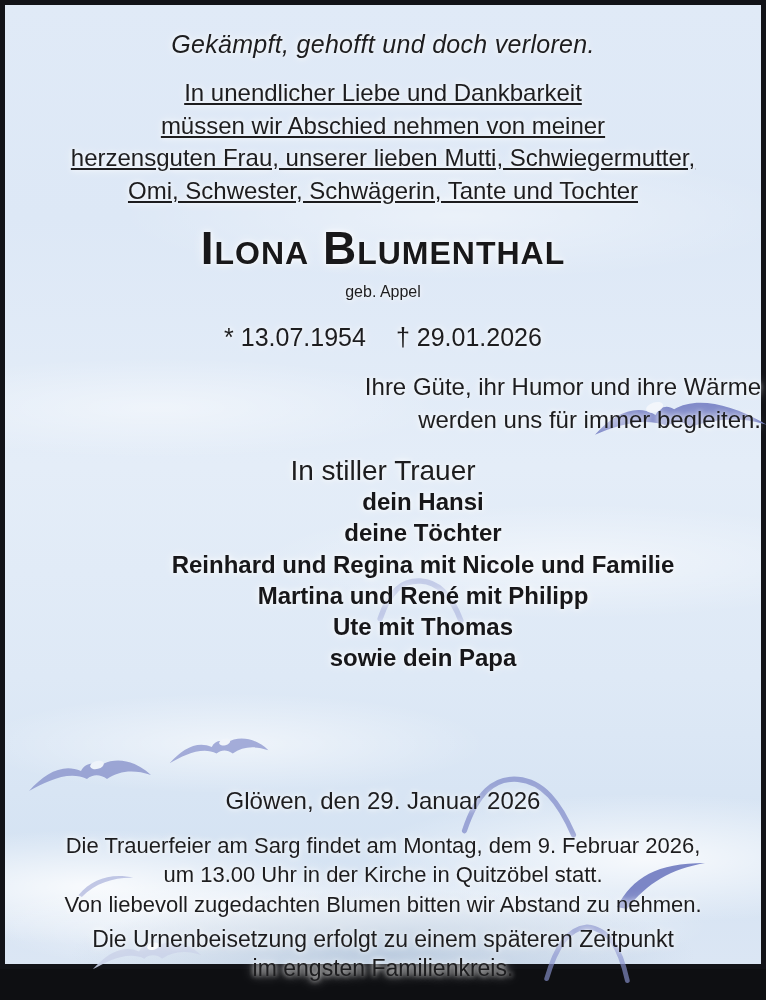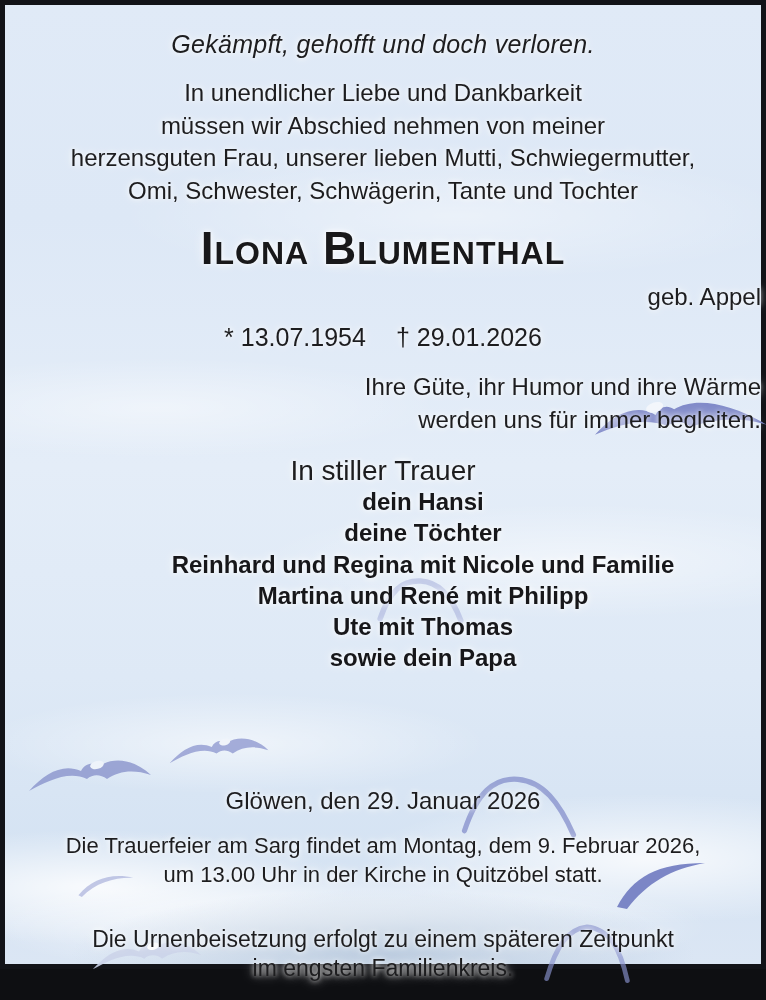--- a/index.html
+++ b/index.html
@@ -25,26 +25,26 @@
       radial-gradient(60% 9% at 60% 22%, rgba(255,255,255,0.4), rgba(255,255,255,0) 75%),
       linear-gradient(180deg, #e0eaf7 0%, #dde8f6 22%, #e4edf8 48%, #dee9f6 70%, #d5e3f3 88%, #dbe6f4 100%);
   }
   .txt {
     position: absolute; left: 0; width: 100%;
     text-align: center; color: #1d1d1f;
     text-shadow: 0 0 5px rgba(255,255,255,0.95), 0 0 12px rgba(255,255,255,0.75);
     z-index: 3;
   }
   .epigraph { top: 25px; font-size: 25px; font-style: italic; letter-spacing: 0.3px; }
-  .intro    { top: 72px; font-size: 24px; line-height: 32.5px; }
+  .intro    { top: 72px; font-size: 24px; line-height: 32.5px; text-decoration: underline; }
   .deceased-name {
     top: 216px; font-size: 46px; font-weight: 700;
     font-variant: small-caps; letter-spacing: 1px; color: #18181a;
   }
-  .maiden   { top: 278px; font-size: 24px; text-align: right; }
+  .maiden   { top: 278px; font-size: 16px; }
   .dates    { top: 318px; font-size: 25px; }
   .dates .sep { display: inline-block; width: 30px; }
   .tribute  { top: 365px; font-size: 24px; line-height: 33px; text-align: right; }
   .mourn-head { top: 450px; font-size: 28px; }
   .mourners { top: 481px; font-size: 24px; line-height: 31.3px; font-weight: 700; color: #17171a; padding-left: 40px; }
   .dateline { top: 782px; font-size: 24px; }
   .funeral  { top: 826px; font-size: 22px; line-height: 29.3px; }
   .urn      { top: 920px; font-size: 23px; line-height: 28.5px; }
   .bird { position: absolute; z-index: 2; }
 </style>
@@ -124,20 +124,21 @@
     <div>Martina und René mit Philipp</div>
     <div>Ute mit Thomas</div>
     <div>sowie dein Papa</div>
   </div>
 
   <div class="txt dateline">Glöwen, den 29. Januar 2026</div>
 
   <div class="txt funeral">
     <div>Die Trauerfeier am Sarg findet am Montag, dem 9. Februar 2026,</div>
     <div>um 13.00 Uhr in der Kirche in Quitzöbel statt.</div>
+    <div>Von liebevoll zugedachten Blumen bitten wir Abstand zu nehmen.</div>
   </div>
 
   <div class="txt urn">
     <div>Die Urnenbeisetzung erfolgt zu einem späteren Zeitpunkt</div>
     <div>im engsten Familienkreis.</div>
   </div>
 
 </div>
 
 </body></html>

